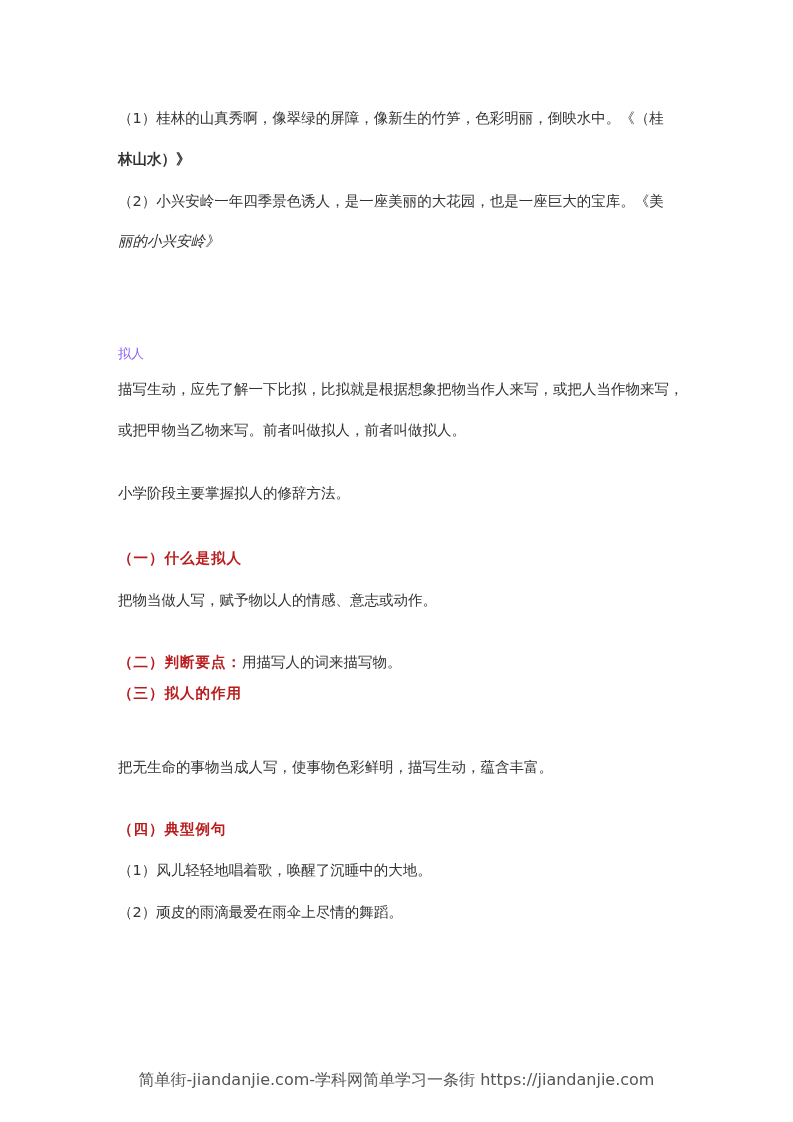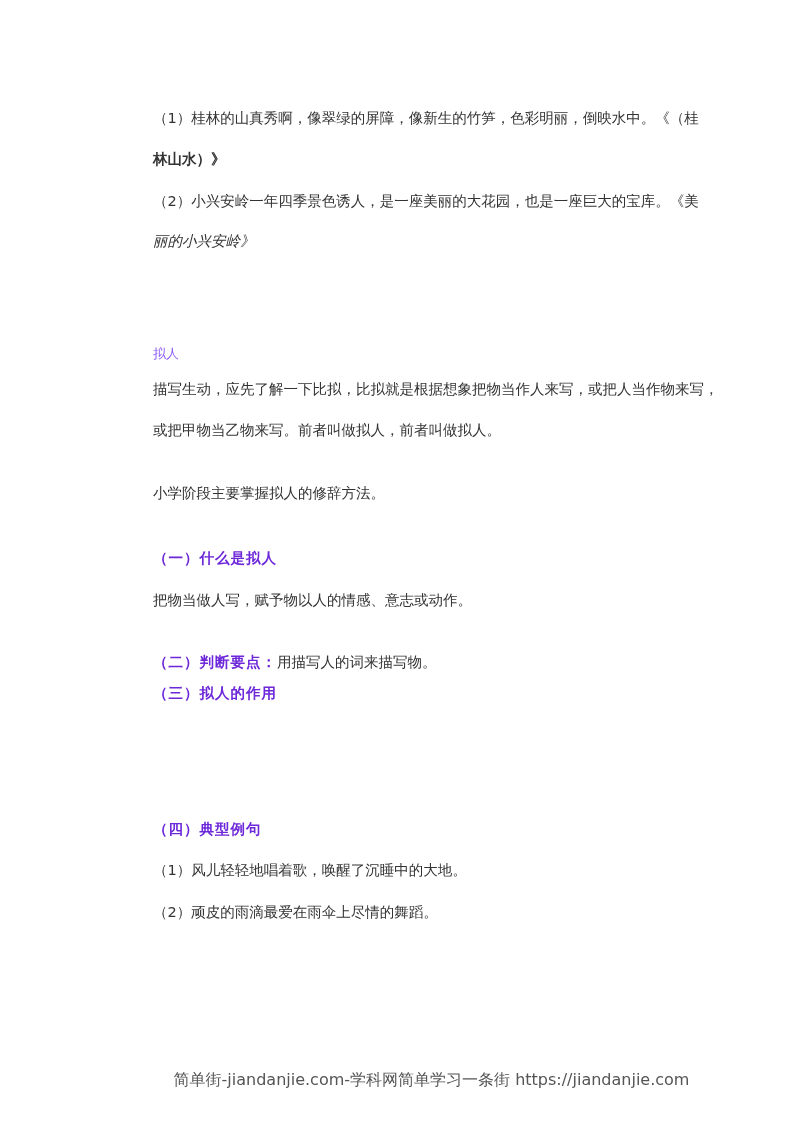--- a/index.html
+++ b/index.html
@@ -11,37 +11,37 @@
       width: 793px;
       height: 1122px;
       position: relative;
       overflow: hidden;
       font-family: "DejaVu Sans", "Liberation Sans", sans-serif;
       color: #333333;
     }
     .page {
       position: absolute;
       left: 0; top: 0;
-      width: 712px; height: 1122px; margin-left: 35px;
+      width: 712px; height: 1122px;
     }
     .line {
       position: absolute;
       left: 118px;
       font-size: 14.5px;
       line-height: 20px;
       white-space: nowrap;
       color: #333333;
       letter-spacing: 0px;
     }
     .small {
       font-size: 13px;
       color: #8b5cf6;
     }
     .green {
-      color: #6d28d9;
+      color: #b91c1c;
       font-weight: bold;
       letter-spacing: 1px;
     }
     .footer {
       position: absolute;
       left: 0;
       width: 793px;
       top: 1070px;
       text-align: center;
       font-size: 16px;
@@ -68,20 +68,21 @@
   <div class="line" style="top:483px;">小学阶段主要掌握拟人的修辞方法。</div>
 
   <div class="line green" style="top:548px;">（一）什么是拟人</div>
   <div class="line" style="top:590px;">把物当做人写，赋予物以人的情感、意志或动作。</div>
 
   <div class="line" style="top:652px;">
     <span class="green">（二）判断要点：</span><span>用描写人的词来描写物。</span>
   </div>
 
   <div class="line green" style="top:683px;">（三）拟人的作用</div>
+  <div class="line" style="top:757px;">把无生命的事物当成人写，使事物色彩鲜明，描写生动，蕴含丰富。</div>
 
   <div class="line green" style="top:819px;">（四）典型例句</div>
   <div class="line" style="top:860px;">（1）风儿轻轻地唱着歌，唤醒了沉睡中的大地。</div>
   <div class="line" style="top:902px;">（2）顽皮的雨滴最爱在雨伞上尽情的舞蹈。</div>
 
   <div class="footer">简单街-jiandanjie.com-学科网简单学习一条街 https://jiandanjie.com</div>
 
 </div>
 
 </body></html>

